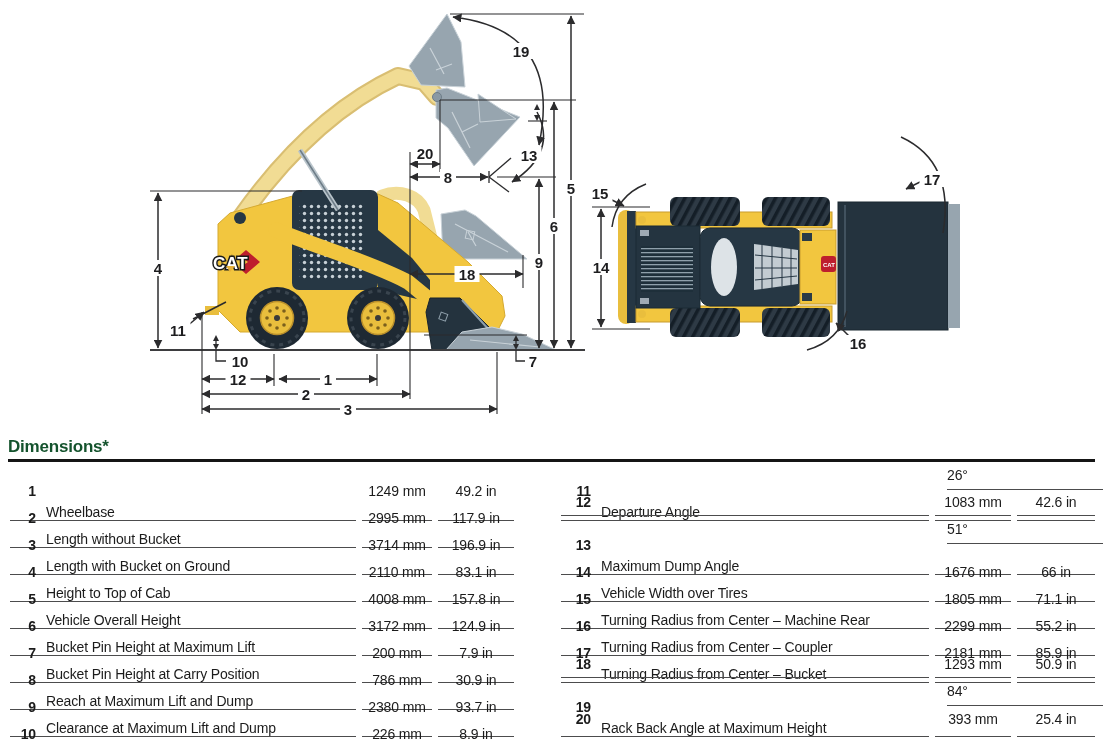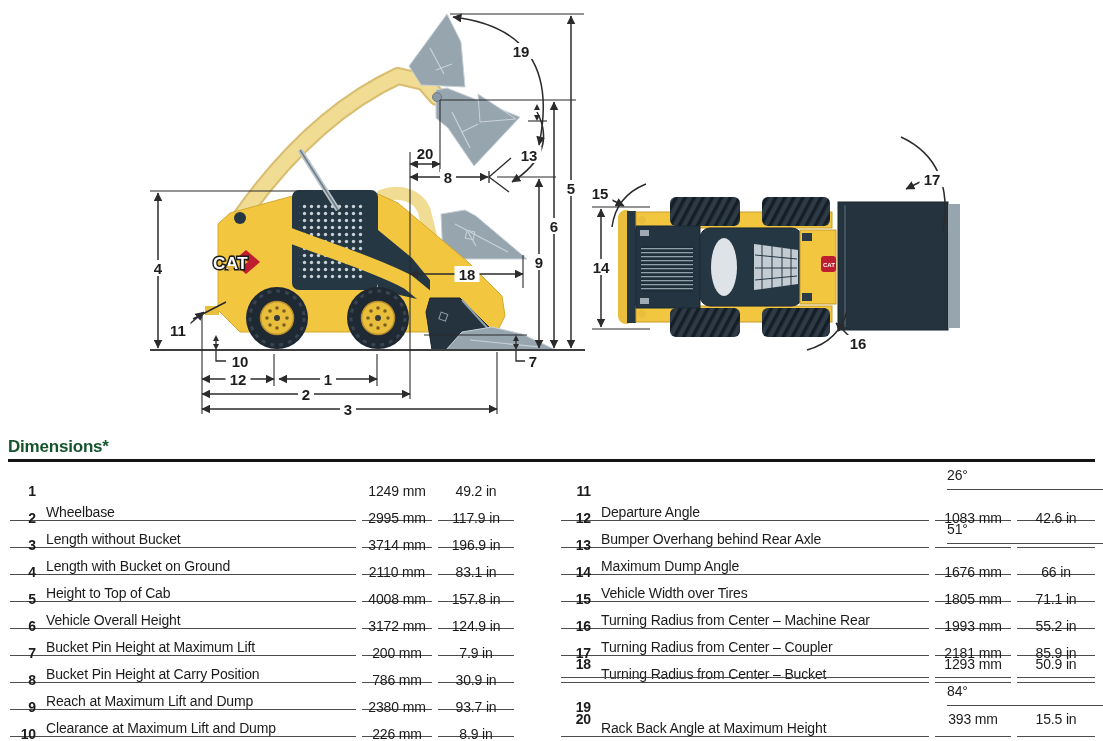--- a/index.html
+++ b/index.html
@@ -395,21 +395,20 @@
           <span class="rnum">11</span>
           <span class="rlabel">Departure Angle</span>
         </div>
         <div class="c-mm"></div>
         <div class="c-in"></div>
         <div class="c-deg">26°</div>
       </div>
       <div class="trow r">
         <div class="c-main">
           <span class="rnum">12</span>
-          <span class="rlabel">Bumper Overhang behind Rear Axle</span>
         </div>
         <div class="c-mm">1083 mm</div>
         <div class="c-in">42.6 in</div>
       </div>
       <div class="trow r">
         <div class="c-main">
           <span class="rnum">13</span>
           <span class="rlabel">Maximum Dump Angle</span>
         </div>
         <div class="c-mm"></div>
@@ -430,21 +429,21 @@
           <span class="rlabel">Turning Radius from Center – Machine Rear</span>
         </div>
         <div class="c-mm">1805 mm</div>
         <div class="c-in">71.1 in</div>
       </div>
       <div class="trow r">
         <div class="c-main">
           <span class="rnum">16</span>
           <span class="rlabel">Turning Radius from Center – Coupler</span>
         </div>
-        <div class="c-mm">1993 mm</div>
+        <div class="c-mm">2299 mm</div>
         <div class="c-in">55.2 in</div>
       </div>
       <div class="trow r">
         <div class="c-main">
           <span class="rnum">17</span>
           <span class="rlabel">Turning Radius from Center – Bucket</span>
         </div>
         <div class="c-mm">2181 mm</div>
         <div class="c-in">85.9 in</div>
       </div>
@@ -462,17 +461,17 @@
         </div>
         <div class="c-mm"></div>
         <div class="c-in"></div>
         <div class="c-deg">84°</div>
       </div>
       <div class="trow r last">
         <div class="c-main">
           <span class="rnum">20</span>
         </div>
         <div class="c-mm">393 mm</div>
-        <div class="c-in">15.5 in</div>
+        <div class="c-in">25.4 in</div>
       </div>
     </div>
 
 </div>
 
 </body></html>

